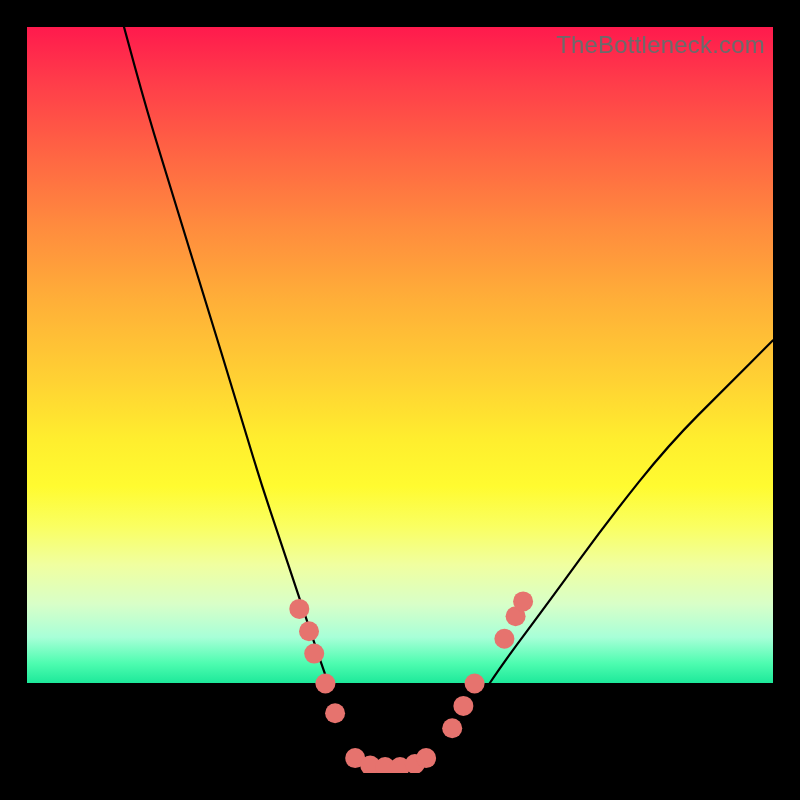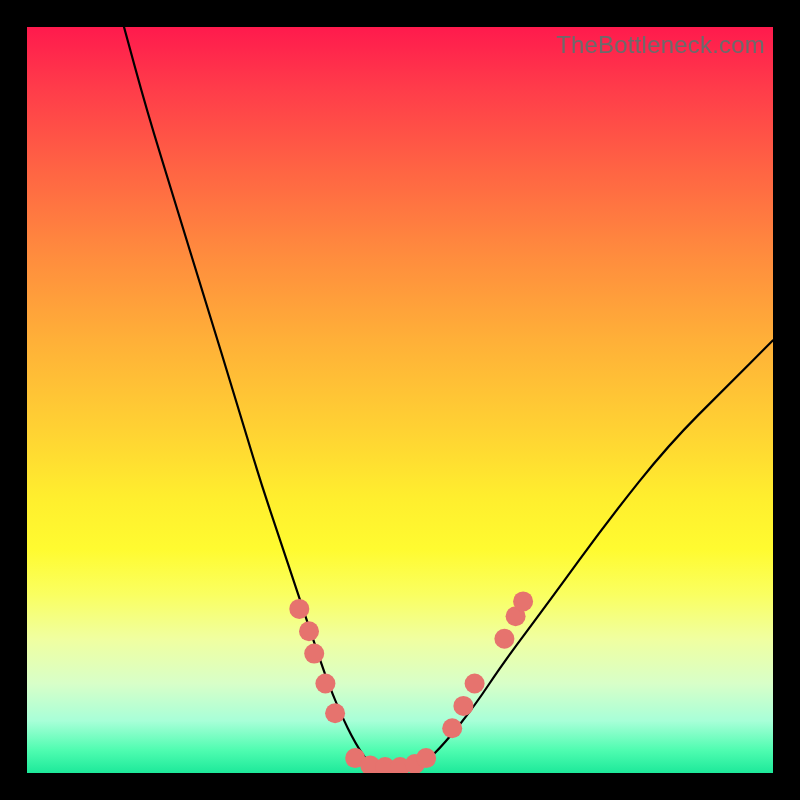--- a/index.html
+++ b/index.html
@@ -15,21 +15,21 @@
     position: relative;
     width: 800px;
     height: 800px;
     background: #000;
   }
   .plot-area {
     position: absolute;
     left: 27px;
     top: 27px;
     width: 746px;
-    height: 746px;
+    height: 656px;
     background: linear-gradient(to bottom,
       #ff1a4d 0%,
       #ff3b4a 8%,
       #ff6044 18%,
       #ff8a3e 30%,
       #ffb038 42%,
       #ffd233 54%,
       #ffee2e 63%,
       #fffb30 70%,
       #faff60 76%,

